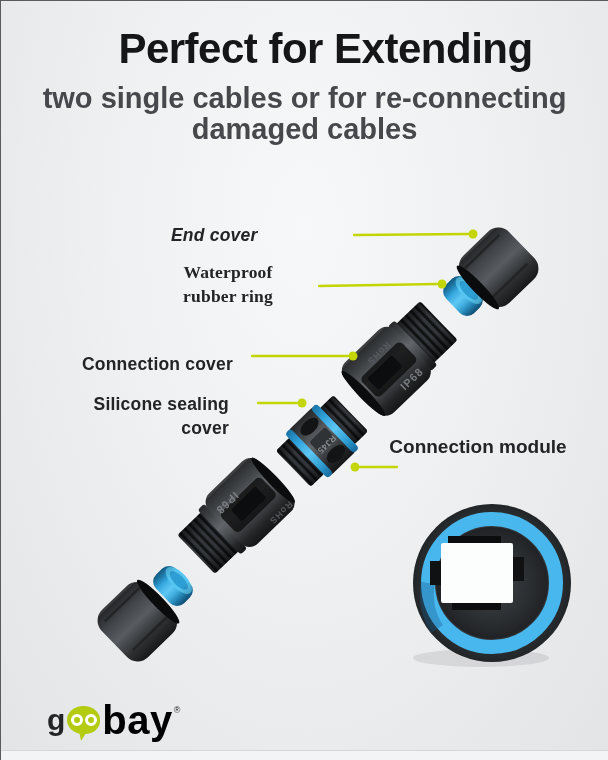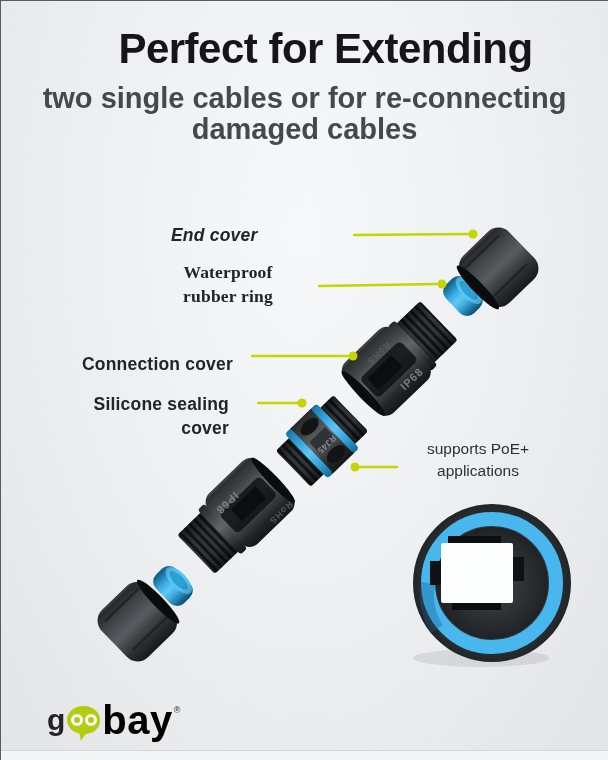--- a/index.html
+++ b/index.html
@@ -199,22 +199,21 @@
 <div class="subtitle">two single cables or for re-connecting
 damaged cables</div>
 
 <div class="lbl lbl-end">End cover</div>
 <div class="lbl lbl-water">Waterproof
 rubber ring</div>
 <div class="lbl lbl-conn">Connection cover</div>
 <div class="lbl lbl-sil">Silicone sealing cover</div>
 
 <div class="module-block">
-  <div class="module-sub">supports PoE+
-applications</div>
+  <div class="module-title">Connection module</div>
 </div>
 
 <div class="footer-strip"></div>
 
 <div class="logo">
   <span class="lg-g">g</span>
   <span class="bubble">
     <span class="ring"></span>
     <span class="ring"></span>
   </span>

